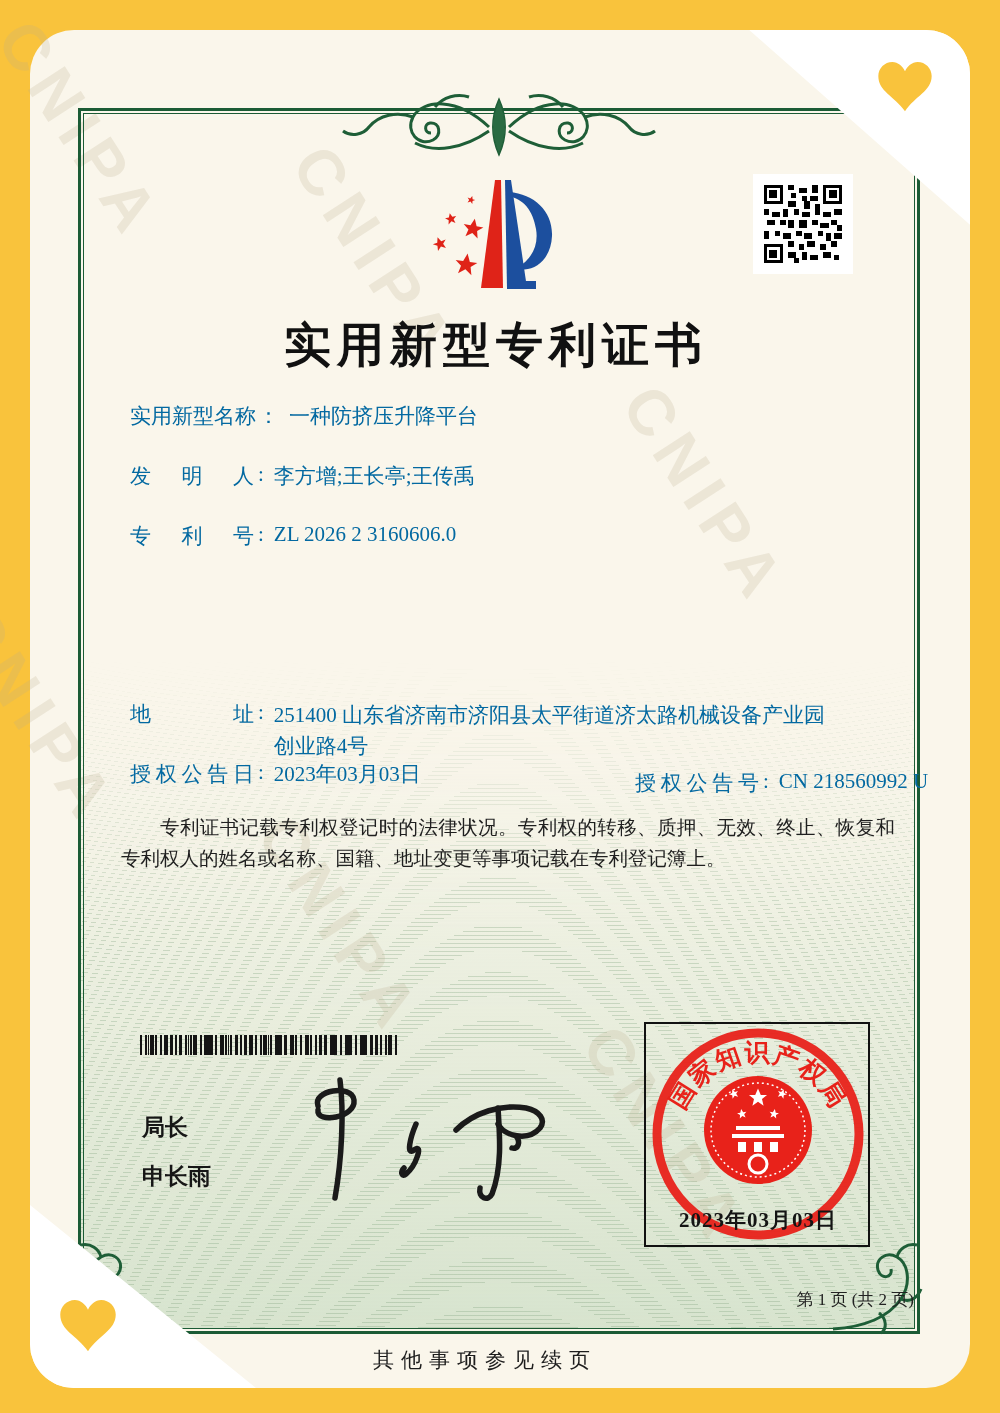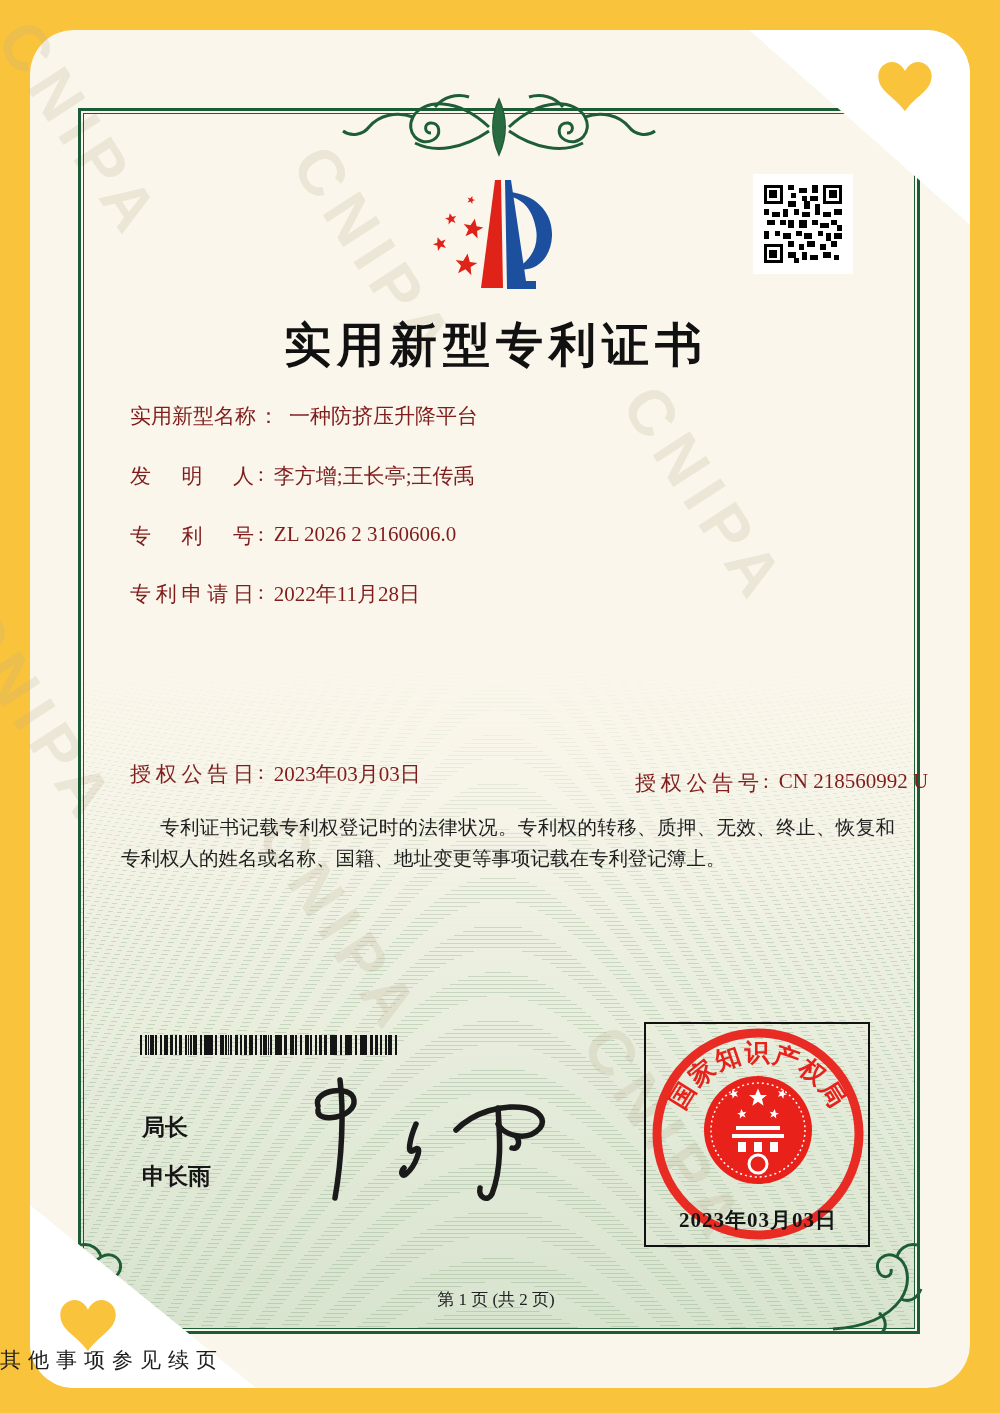--- a/index.html
+++ b/index.html
@@ -27,40 +27,40 @@
   .fold{position:absolute;background:#fff;z-index:5;}
   .fold-tr{left:730px;top:30px;width:240px;height:205px;clip-path:polygon(8% 0,100% 0,100% 95%);border-top-right-radius:44px;}
   .fold-bl{left:30px;top:1205px;width:226px;height:183px;clip-path:polygon(0 0,100% 100%,0 100%);border-bottom-left-radius:44px;}
   .heart{position:absolute;z-index:6;}
   
   .content{position:absolute;inset:0;z-index:7;}
   .cert-number{position:absolute;left:130px;top:170px;font-size:22px;letter-spacing:3px;color:#1c1c1c;}
   .logo{position:absolute;left:423px;top:178px;}
   .qr{position:absolute;left:753px;top:174px;width:100px;height:100px;background:#fff;display:flex;align-items:center;justify-content:center;}
   .title{position:absolute;left:78px;right:86px;top:314px;text-align:center;font-size:47px;font-weight:900;letter-spacing:6px;color:#111;}
-  .row{position:absolute;left:130px;font-size:21px;color:#7f1d1d;white-space:nowrap;}
+  .row{position:absolute;left:130px;font-size:21px;color:#0369a1;white-space:nowrap;}
   .lbl{display:inline-block;width:124px;text-align:justify;text-align-last:justify;vertical-align:top;}
   .colon{display:inline-block;margin:0 10px 0 4px;vertical-align:top;}
   .val{display:inline-block;vertical-align:top;}
   .row.wrap{white-space:normal;}
   .row.wrap .val{width:572px;line-height:31px;}
   .grant2{position:absolute;left:505px;top:9px;}
   .legal{position:absolute;left:121px;top:812px;width:774px;font-size:19.5px;line-height:31px;color:#1f1f1f;}
   .legal p{margin:0 0 5px 0;text-indent:2em;text-align:justify;}
   .barcode{position:absolute;left:140px;top:1035px;width:257px;height:20px;
     background:
       repeating-linear-gradient(90deg,#141414 0 2px,transparent 2px 5px),
       repeating-linear-gradient(90deg,#141414 0 1px,transparent 1px 8px),
       repeating-linear-gradient(90deg,transparent 0 11px,#141414 11px 14px);}
   .signer{position:absolute;left:142px;font-family:"Liberation Sans",sans-serif;font-weight:600;font-size:23px;color:#161616;}
   .signature{position:absolute;left:288px;top:1072px;}
   .seal-box{position:absolute;left:644px;top:1022px;width:226px;height:225px;border:2.5px solid #111;box-sizing:border-box;}
   .seal-box svg{position:absolute;left:-2px;top:-2px;}
-  .page-number{position:absolute;left:78px;right:86px;top:1288px;text-align:center;font-size:17px;color:#222;}
-  .continuation{position:absolute;left:0;right:30px;top:1346px;text-align:left;font-size:21px;letter-spacing:7px;color:#1d1d1d;z-index:7;}
+  .page-number{position:absolute;left:78px;right:86px;top:1288px;text-align:right;font-size:17px;color:#222;}
+  .continuation{position:absolute;left:0;right:30px;top:1346px;text-align:center;font-size:21px;letter-spacing:7px;color:#1d1d1d;z-index:7;}
   .seal-ring-text{font-size:25px;font-weight:700;letter-spacing:2px;fill:#E8221A;font-family:"Liberation Serif",serif;}
   .seal-date{font-size:21px;font-weight:600;fill:#141414;font-family:"Liberation Serif",serif;letter-spacing:1px;}
 </style>
 </head>
 <body>
 
 <div class="canvas">
   <div class="page"></div>
   <div class="guilloche"></div>
 
@@ -207,22 +207,22 @@
 
     <div class="row" style="top:402px">
       <span class="lbl">实用新型名称</span><span class="colon">：</span><span class="val">一种防挤压升降平台</span>
     </div>
     <div class="row" style="top:462px">
       <span class="lbl">发明人</span><span class="colon">:</span><span class="val">李方增;王长亭;王传禹</span>
     </div>
     <div class="row" style="top:522px">
       <span class="lbl">专利号</span><span class="colon">:</span><span class="val">ZL 2026 2 3160606.0</span>
     </div>
-    <div class="row" style="top:580px">
-      <span class="lbl">专利申请日</span><span class="colon">:</span><span class="val">2022年11月28日</span>
+    <div class="row wrap" style="top:700px">
+      <span class="lbl">地址</span><span class="colon">:</span><span class="val">251400 山东省济南市济阳县太平街道济太路机械设备产业园创业路4号</span>
     </div>
     <div class="row" style="top:760px">
       <span class="lbl">授权公告日</span><span class="colon">:</span><span class="val">2023年03月03日</span>
       <span class="grant2">
         <span class="lbl">授权公告号</span><span class="colon">:</span><span class="val">CN 218560992 U</span>
       </span>
     </div>
 
     <div class="legal">
       <p>专利证书记载专利权登记时的法律状况。专利权的转移、质押、无效、终止、恢复和专利权人的姓名或名称、国籍、地址变更等事项记载在专利登记簿上。</p>

